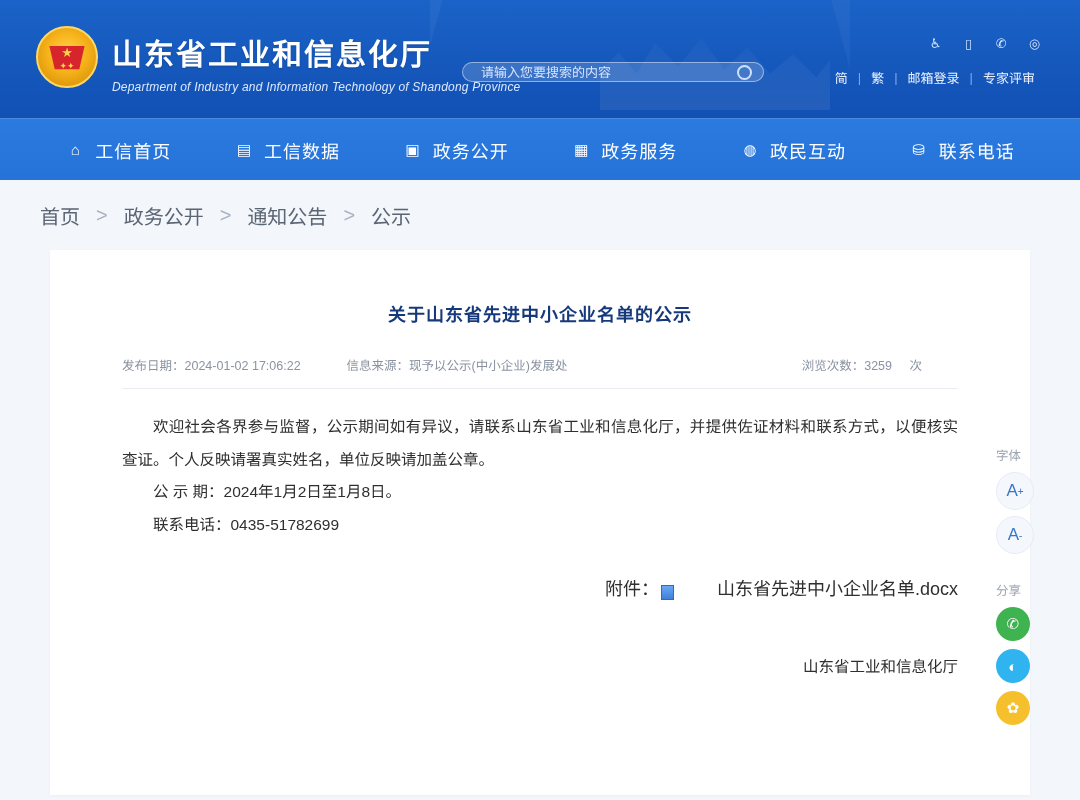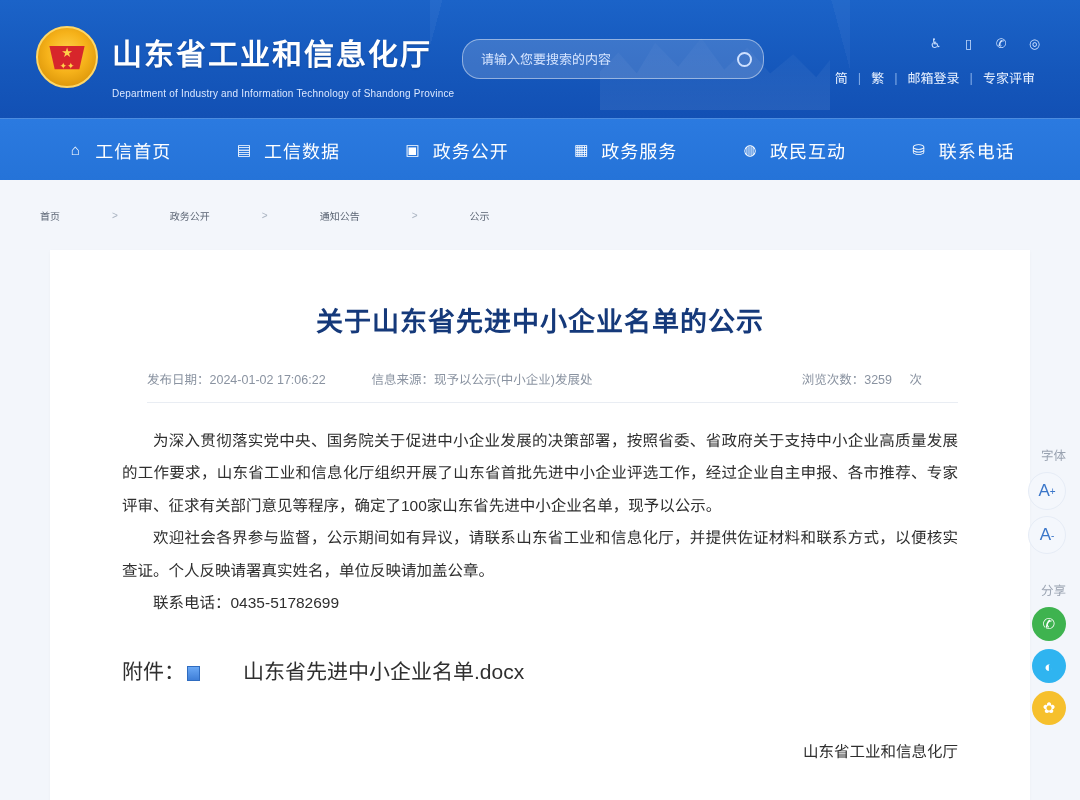--- a/index.html
+++ b/index.html
@@ -65,26 +65,26 @@
 
   .site-title {
     position: absolute; left: 112px; top: 30px;
     color: #fff;
   }
   .site-title .cn {
     font-size: 30px; font-weight: bold; letter-spacing: 2px;
     text-shadow: 0 1px 2px rgba(0,0,0,.2);
   }
   .site-title .en {
-    font-size: 10px; margin-top: 14px; color: #dbe8ff; letter-spacing: .2px;
+    font-size: 12px; margin-top: 6px; color: #dbe8ff; letter-spacing: .2px; font-style: italic;
   }
 
   .search-box {
-    position: absolute; left: 462px; top: 39px;
-    width: 302px; height: 40px;
+    position: absolute; left: 462px; top: 62px;
+    width: 302px; height: 20px;
     background: rgba(255,255,255,0.16);
     border: 1px solid rgba(255,255,255,0.45);
     border-radius: 18px;
     display: flex; align-items: center; justify-content: flex-end;
   }
   .search-box input {
     flex: 1;
     background: transparent; border: none; outline: none;
     color: #fff; font-size: 13px;
     padding: 0 10px 0 18px;
@@ -137,88 +137,88 @@
     width: 21px; height: 21px;
     display: flex; align-items: center; justify-content: center;
     font-size: 15px; color: #ffffff;
   }
 
   
   .crumb-wrap { background: #f3f6fb; height: 70px; }
   .crumb {
     width: 1000px; margin: 0 auto;
     height: 70px; display: flex; align-items: center;
-    font-size: 10px; color: #5b6574; gap: 36px;
+    font-size: 20px; color: #5b6574;
   }
   .crumb a { color: #5b6574; text-decoration: none; cursor: pointer; }
   .crumb .gt { color: #a9b3c1; padding: 0 16px; }
 
   
   .page-bg { background: #f3f6fb; padding-bottom: 30px; min-height: 560px; position: relative; }
   .card {
     width: 980px; margin: 0 auto;
     background: #fff;
     padding: 40px 72px 46px;
     min-height: 545px;
     box-shadow: 0 1px 3px rgba(0,0,0,.03);
   }
   .art-title {
     text-align: center;
-    font-size: 27px; font-weight: bold; color: #15397a;
+    font-size: 18px; font-weight: bold; color: #15397a;
     letter-spacing: 1px;
     line-height: 1.5;
     margin-top: 12px;
   }
   .meta {
     margin-top: 26px;
     display: flex; align-items: center;
     font-size: 12.5px; color: #8a93a1;
     border-bottom: 1px solid #e9edf3;
     padding-bottom: 14px;
-    margin-left: 25px;
   }
   .meta .m1 { margin-right: 46px; }
   .meta .m3 { margin-left: auto; margin-right: 36px; }
   .meta .val { color: #8a93a1; }
 
   .body-text {
     margin-top: 22px;
     font-size: 15.5px;
     color: #2f2f2f;
     line-height: 2.1;
     text-align: justify;
   }
   .body-text p { text-indent: 2em; }
   .kv { text-indent: 0; }
   .attach-row {
     margin-top: 30px;
-    font-size: 21px; color: #2f2f2f;
+    font-size: 18px; color: #2f2f2f;
     display: flex; align-items: center;
     text-indent: 0;
+    justify-content: flex-end;
   }
   .attach-icon {
     display: inline-block;
     width: 13px; height: 15px;
     background: linear-gradient(180deg, #6aa8f5, #3f7fd8);
     border: 1px solid #2f6cc0;
     margin: 0 7px 0 2px;
     position: relative; top: 2px;
   }
   .attach-link { color: #2f2f2f; text-decoration: none; cursor: pointer; margin-left: 36px; }
   .sign {
     margin-top: 42px;
     text-align: right;
     font-size: 15.5px; color: #2f2f2f; line-height: 2.1;
   }
 
   
   .tools {
     position: absolute; right: 14px; top: 195px;
     width: 70px;
-    display: flex; flex-direction: column; align-items: flex-end;
+    display: flex; flex-direction: column; align-items: flex-start;
     gap: 6px;
   }
   .tools .lbl { font-size: 12.5px; color: #9aa3b1; margin-bottom: 2px; }
   .tool-btn {
     width: 38px; height: 38px; border-radius: 50%;
     background: #f4f7fc;
     display: flex; align-items: center; justify-content: center;
     color: #3a76c9; font-size: 17px; cursor: pointer;
     border: 1px solid #e6ecf6;
   }
@@ -328,22 +328,22 @@
       <div class="m2">
         <span>信息来源：</span><span class="val">现予以公示(中小企业)发展处</span>
       </div>
       <div class="m3">
         <span>浏览次数：</span><span class="val">3259</span>
         <span class="val" style="margin-left:14px">次</span>
       </div>
     </div>
 
     <div class="body-text">
-      <p>为深入贯彻落实党中央、国务院关于促进中小企业发展的决策部署，按照省委、省政府关于支持中小企业高质量发展的工作要求，山东省工业和信息化厅组织开展了山东省首批先进中小企业评选工作，经过企业自主申报、各市推荐、专家评审、征求有关部门意见等程序，确定了100家山东省先进中小企业名单，现予以公示。</p>
       <p>欢迎社会各界参与监督，公示期间如有异议，请联系山东省工业和信息化厅，并提供佐证材料和联系方式，以便核实查证。个人反映请署真实姓名，单位反映请加盖公章。</p>
+      <p class="kv">公 示 期：2024年1月2日至1月8日。</p>
       <p class="kv">联系电话：0435-51782699</p>
 
       <div class="attach-row">
         <span>附件：</span>
         <span class="attach-icon"></span>
         <a class="attach-link">山东省先进中小企业名单.docx</a>
       </div>
 
       <div class="sign">
         <div>山东省工业和信息化厅</div>

